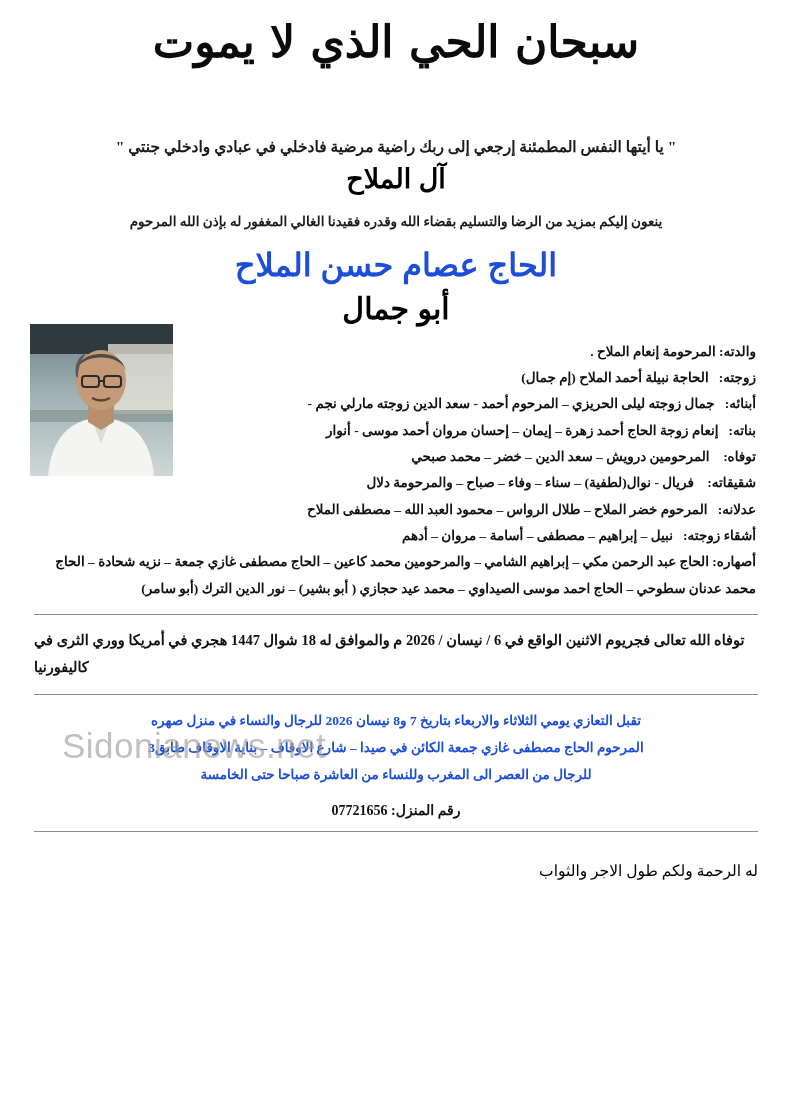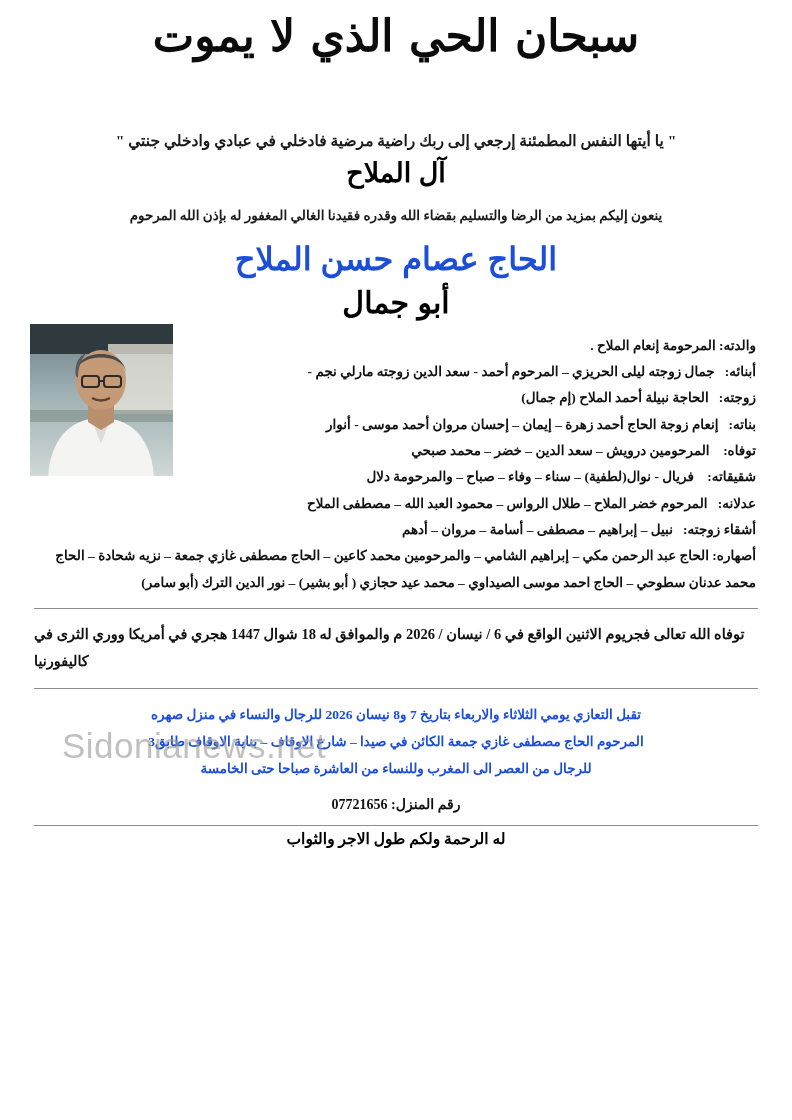--- a/index.html
+++ b/index.html
@@ -19,21 +19,21 @@
     width: 792px;
     height: 1120px;
     position: relative;
     box-sizing: border-box;
     padding: 0 34px;
   }
 
   
   .calligraphy {
     text-align: center;
-    padding-top: 12px;
+    padding-top: 18px;
     height: 108px;
     direction: rtl;
   }
   .calligraphy-text {
     font-family: "DejaVu Serif", serif;
     font-size: 44px;
     font-weight: bold;
     letter-spacing: -2px;
     color: #0b0b0b;
     line-height: 1.1;
@@ -177,24 +177,23 @@
   .phone-line {
     text-align: center;
     font-size: 14px;
     font-weight: bold;
     margin-top: 14px;
     color: #111;
   }
 
   
   .footer {
-    text-align: center;
     font-size: 15.5px;
-    font-weight: bold;
-    margin-top: 4px;
+    font-weight: normal;
+    margin-top: 30px;
     color: #000;
   }
 </style>
 </head>
 <body>
 
 <div class="page">
 
   <div class="calligraphy">
     <div class="calligraphy-text">سبحان الحي الذي لا يموت</div>
@@ -242,28 +241,28 @@
       <path d="M62 74 q9 5 18 0" stroke="#5b4130" stroke-width="2.4" fill="none"></path>
     </svg>
   </div>
 
   <div class="relations">
     <div class="rel-row">
       <span class="rel-label">والدته:</span>
       <span class="rel-value">المرحومة إنعام الملاح  .</span>
     </div>
     <div class="rel-row">
+      <span class="rel-label">زوجته:</span>
+      &nbsp;
+      <span class="rel-value">الحاجة نبيلة أحمد الملاح (إم جمال)</span>
+    </div>
+    <div class="rel-row">
       <span class="rel-label">أبنائه:</span>
       &nbsp;
       <span class="rel-value">جمال زوجته ليلى الحريزي – المرحوم أحمد  - سعد الدين زوجته مارلي نجم -</span>
-    </div>
-    <div class="rel-row">
-      <span class="rel-label">زوجته:</span>
-      &nbsp;
-      <span class="rel-value">الحاجة نبيلة أحمد الملاح (إم جمال)</span>
     </div>
     <div class="rel-row">
       <span class="rel-label">بناته:</span>
       &nbsp;
       <span class="rel-value">إنعام زوجة الحاج أحمد زهرة – إيمان – إحسان مروان أحمد موسى - أنوار</span>
     </div>
     <div class="rel-row">
       <span class="rel-label">توفاه:</span>
       &nbsp;&nbsp;
       <span class="rel-value">المرحومين درويش – سعد الدين – خضر – محمد صبحي</span>

